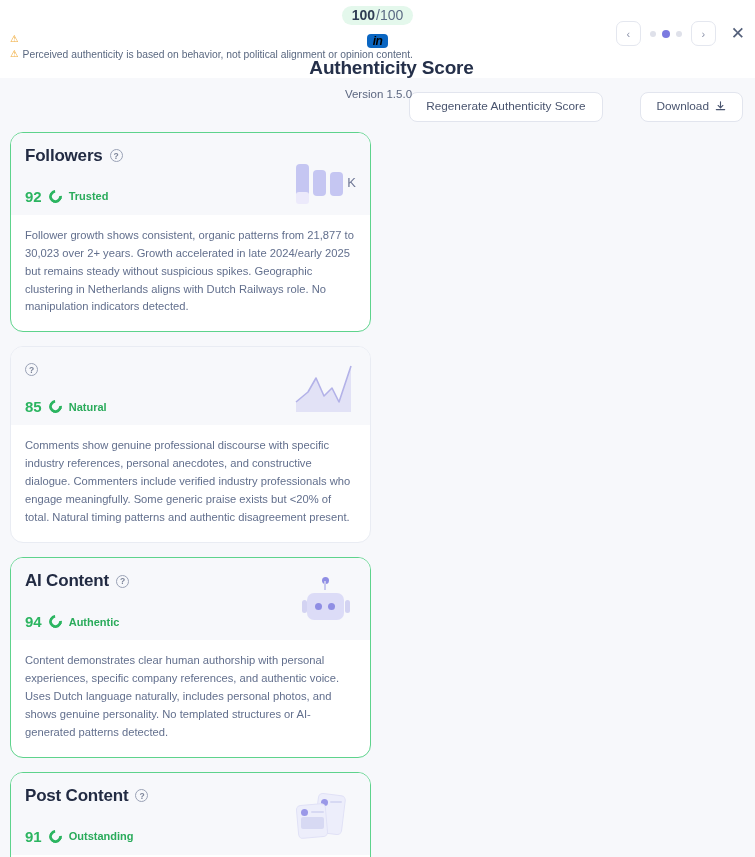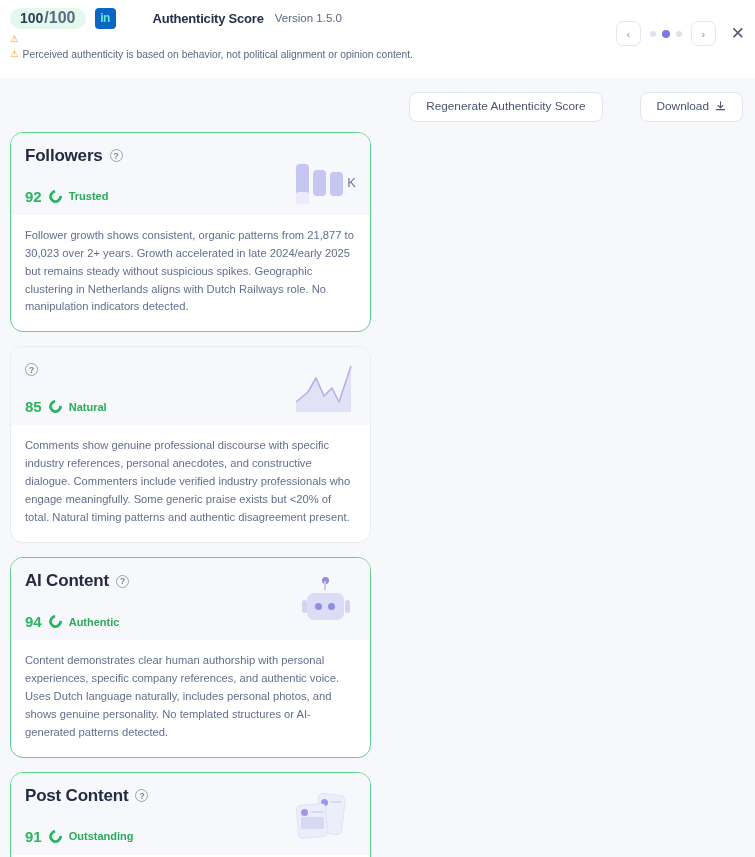--- a/index.html
+++ b/index.html
@@ -12,35 +12,36 @@
   }
   .page{position:relative;width:755px;height:857px;}
 
   
   .header{
     background:#ffffff;
     padding:6px 10px 8px 10px;
     height:78px;
     position:relative;
   }
-  .header-top{display:flex;align-items:center;gap:9px;height:24px;}
+  .header-top{display:flex;align-items:center;gap:9px;height:24px;flex-direction:column;}
   .score-pill{
     background:#e4f8ec;color:#2f3d54;
     border-radius:12px;padding:2px 10px 3px;
     font-size:14px;font-weight:700;line-height:1;
     display:flex;align-items:baseline;gap:1px;
   }
-  .score-pill .small{font-size:16px;font-weight:700;color:#5b6a84;}
+  .score-pill .small{font-size:14px;font-weight:400;color:#5b6a84;}
   .li-icon{
     width:21px;height:21px;border-radius:4px;background:#0a66c2;
-    color:#5eead4;font-size:12px;font-weight:700;
+    color:#000000;font-size:12px;font-weight:700;
     display:flex;align-items:center;justify-content:center;
     letter-spacing:-0.5px;
-  }
-  .app-title{font-size:13px;font-weight:700;color:#25304a;letter-spacing:-0.2px;margin-left:28px;}
+    font-style:italic;
+  }
+  .app-title{font-size:19px;font-weight:700;color:#25304a;letter-spacing:-0.2px;margin-left:28px;}
   .app-version{font-size:11.5px;color:#5c6780;font-weight:400;margin-left:2px;}
 
   .sub-line{font-size:10.3px;color:#5a6880;margin-top:3px;line-height:1.45;}
   .warn-line{font-size:10.3px;color:#5a6880;line-height:1.5;display:flex;align-items:flex-start;gap:4px;}
   .warn-ico{color:#f0a935;font-size:9.5px;line-height:1.55;}
 
   
   .pager{position:absolute;right:10px;top:21px;display:flex;align-items:center;gap:7px;}
   .pg-btn{
     width:25px;height:25px;border:1px solid #e4e7ef;border-radius:7px;background:#fff;

